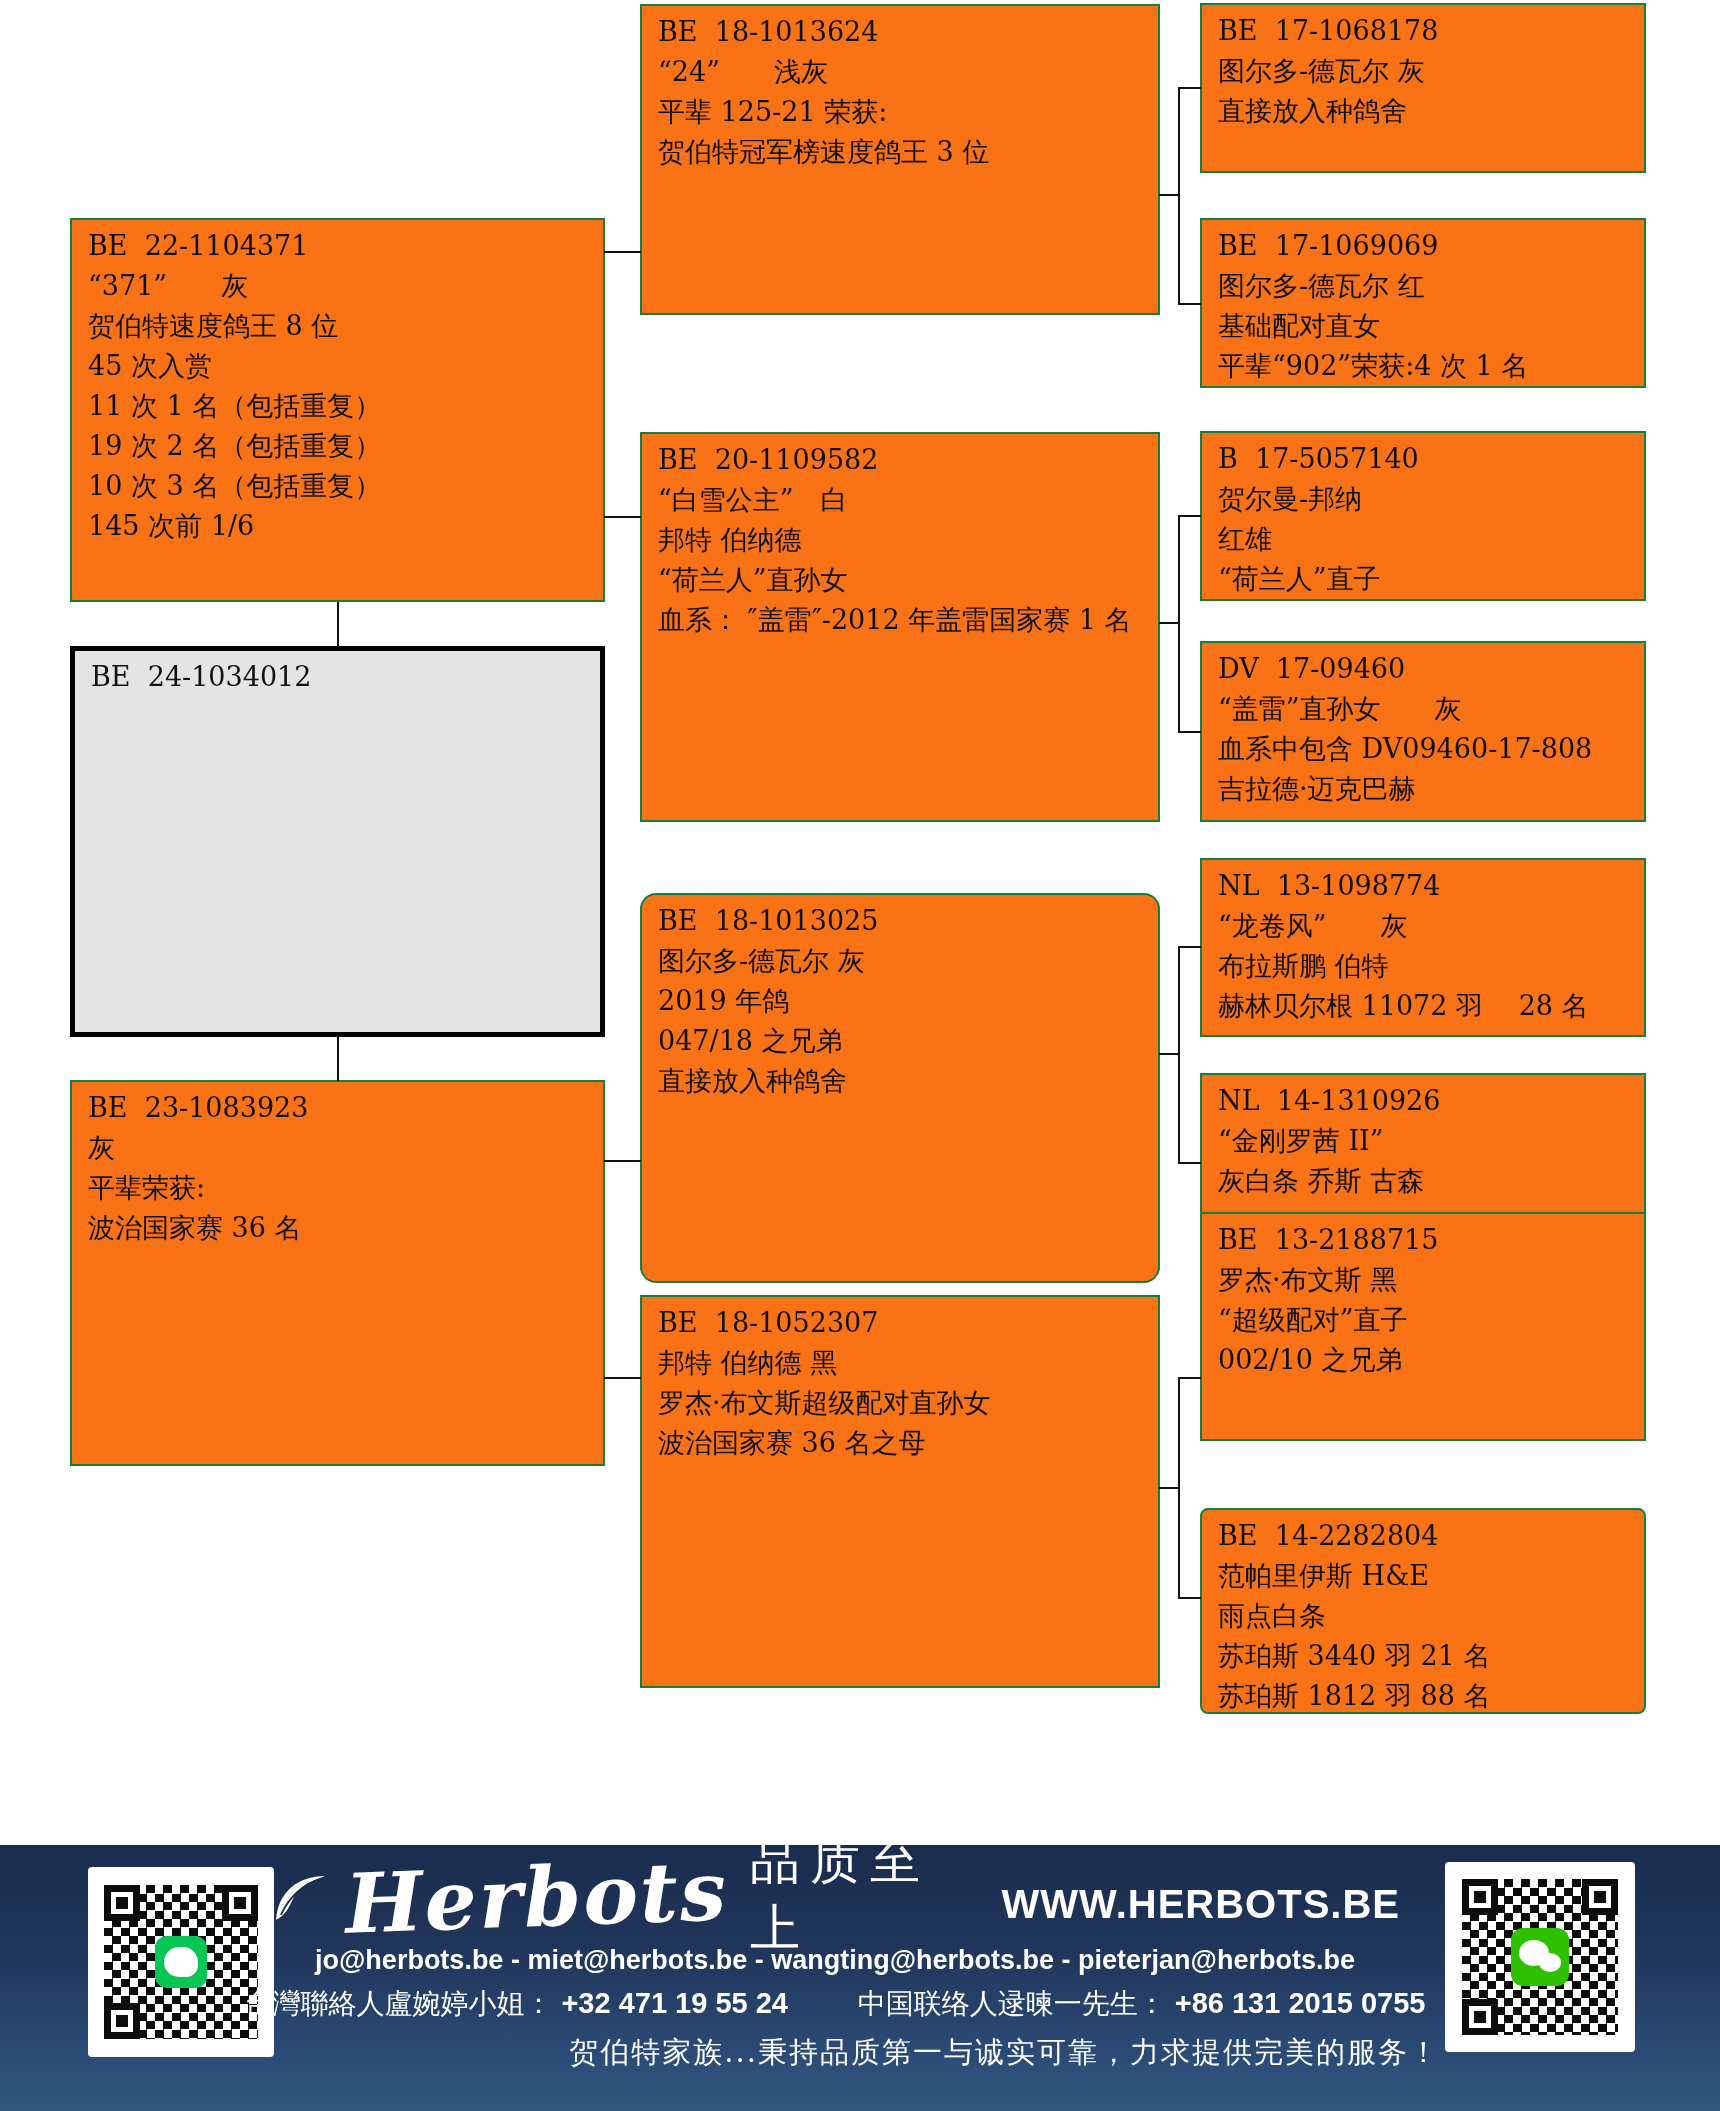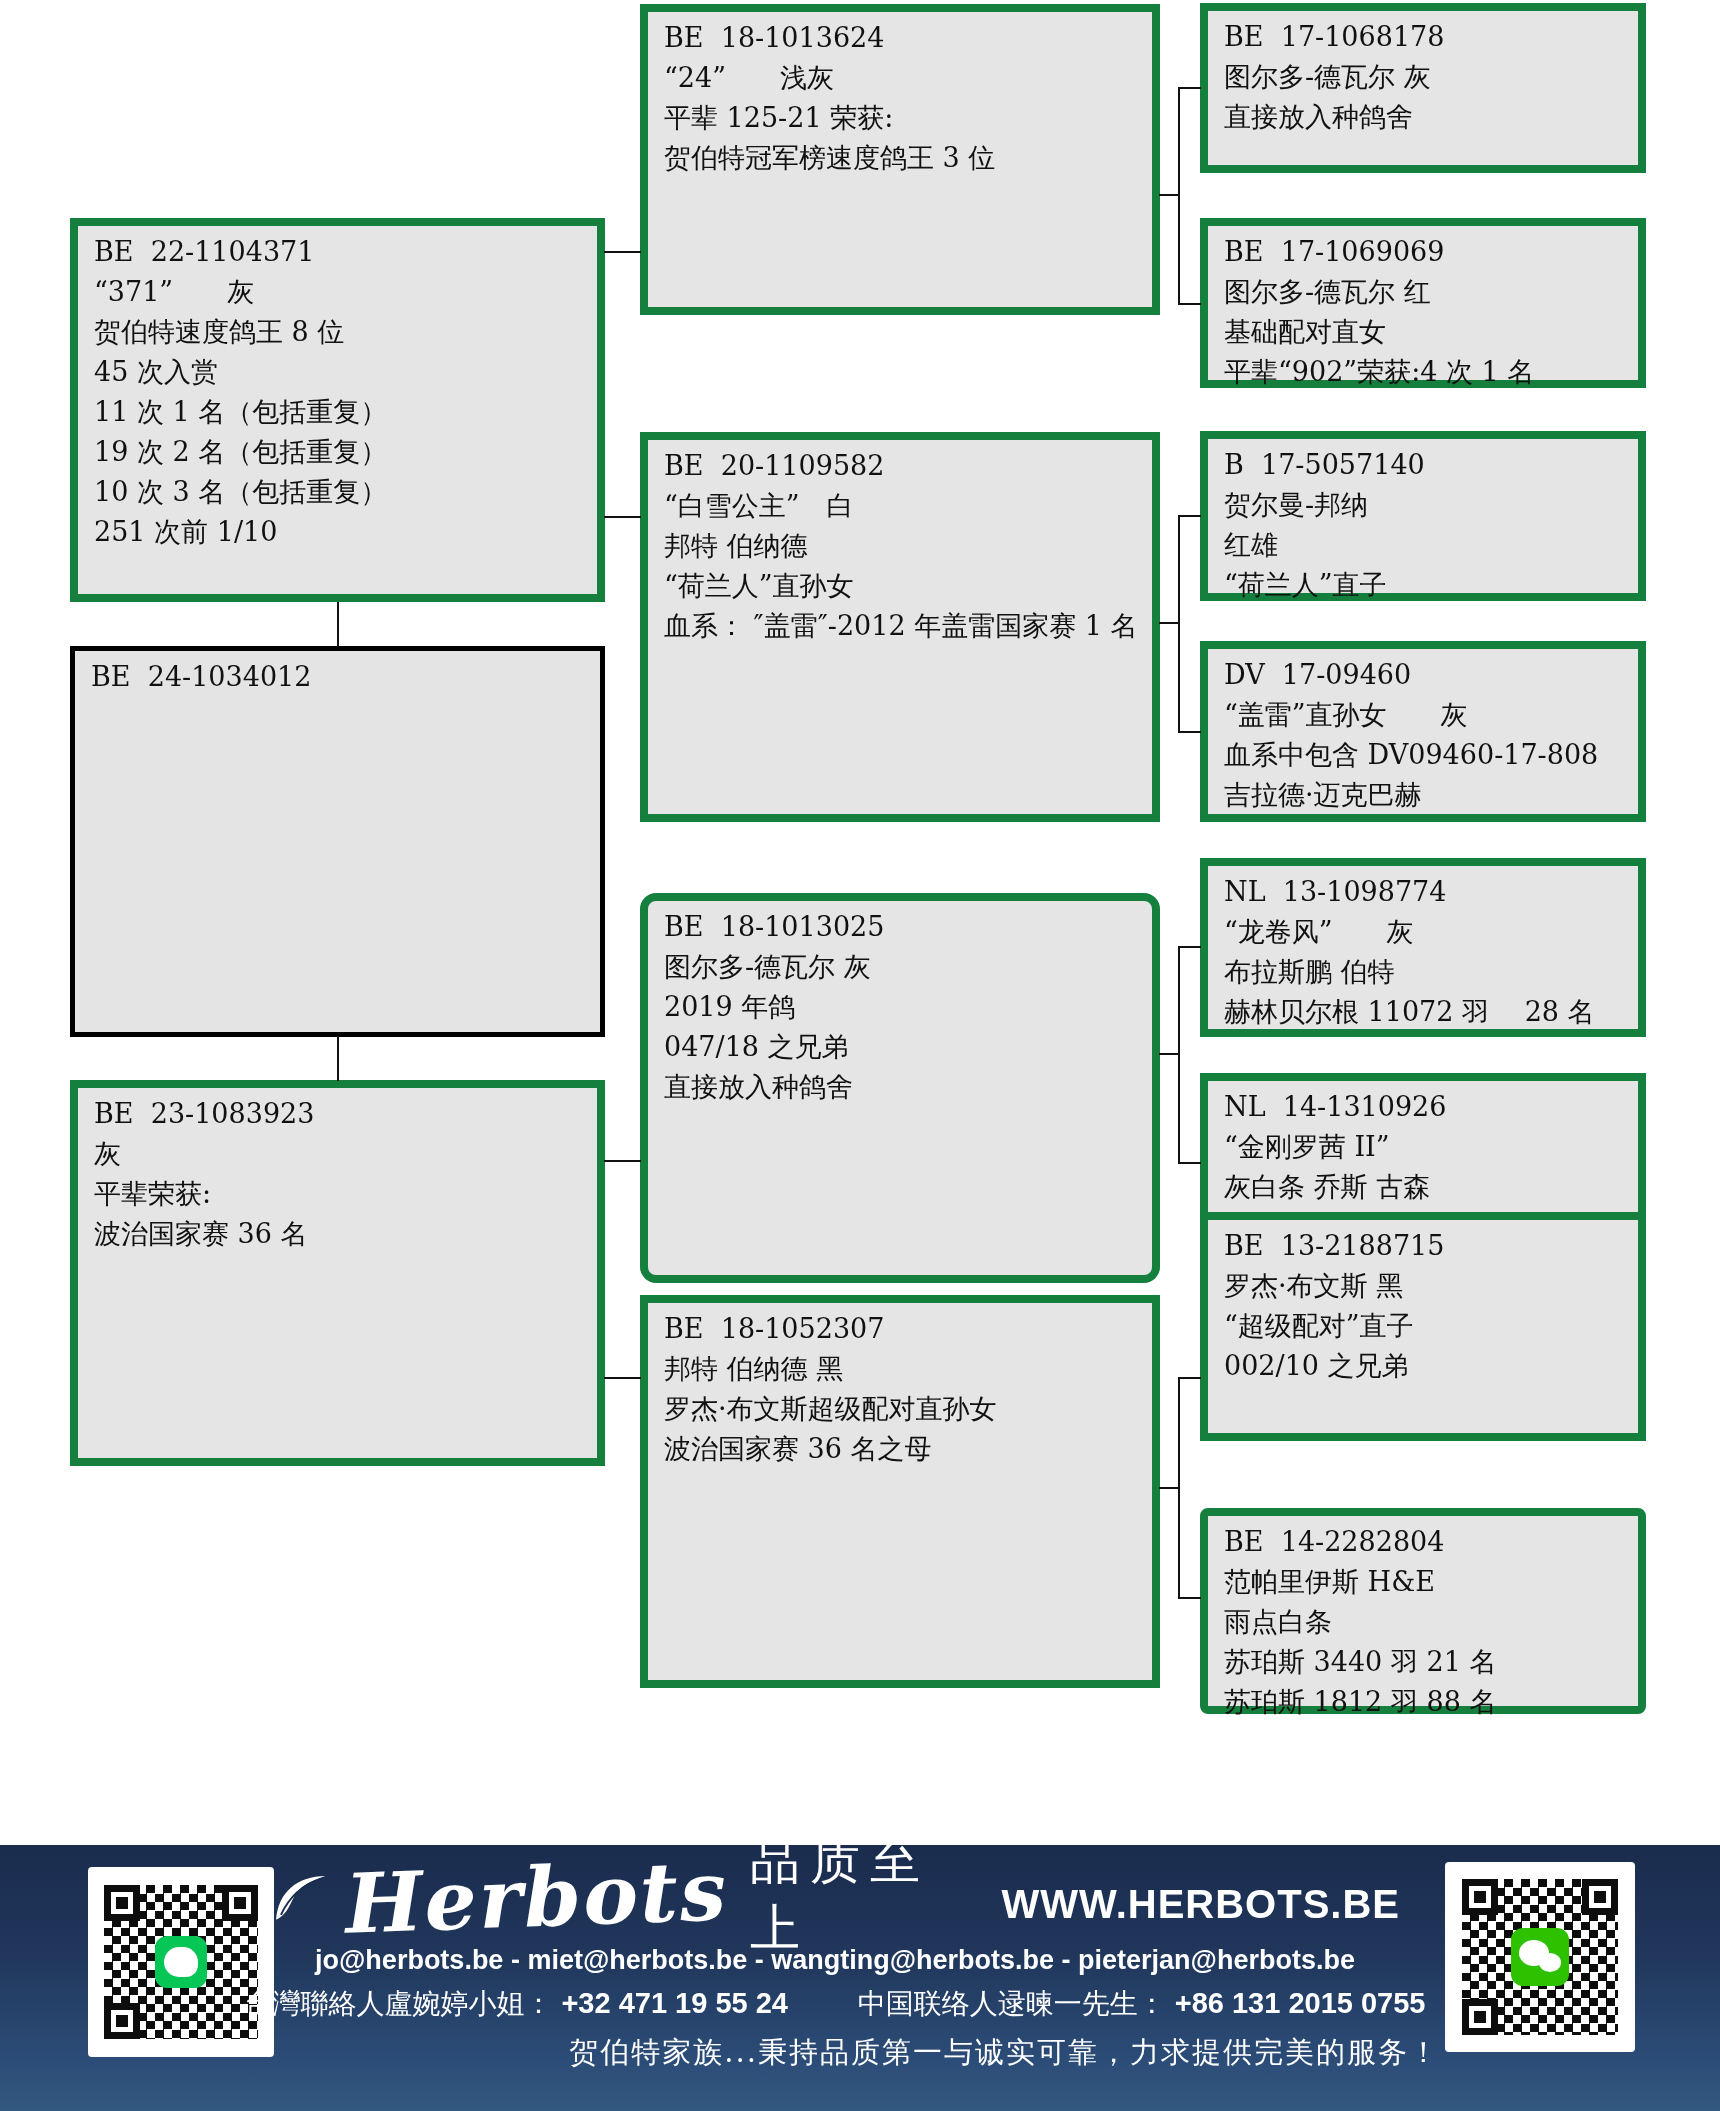--- a/index.html
+++ b/index.html
@@ -1,18 +1,18 @@
 <!DOCTYPE html>
 <html><head>
 <meta charset="utf-8">
 <style>
   html,body{margin:0;padding:0;background:#ffffff;}
   #canvas{position:relative;width:1720px;height:2111px;background:#ffffff;overflow:hidden;
           font-family:"DejaVu Serif","Liberation Serif",serif;color:#111;}
-  .pbox{position:absolute;border:8px solid #15803d;background:#e5e5e5;box-sizing:border-box;
+  .pbox{position:absolute;border:2px solid #15803d;background:#f97316;box-sizing:border-box;
         padding:6px 12px 0 16px;}
   .pbox .pline, .pbox .ring{font-size:27px;line-height:40px;white-space:pre-wrap;}
   .pbox.subject{border:5px solid #000;background:#e4e4e4;}
   .cn{position:absolute;background:#111;}
   
   #footer{position:absolute;left:0;top:1845px;width:1720px;height:266px;
           background:linear-gradient(180deg,#1a2c4e 0%,#20365a 40%,#2b4c77 80%,#33587f 100%);
           color:#fff;}
   .qr-panel{position:absolute;background:#fff;border-radius:4px;display:flex;align-items:center;justify-content:center;}
   .qr{position:relative;background:
@@ -47,21 +47,21 @@
 
   <div class="pbox" style="left:70px;top:218px;width:535px;height:384px;">
     <div class="ring">BE  22-1104371</div>
     <div>
         <div class="pline">“371”　　灰</div>
         <div class="pline">贺伯特速度鸽王 8 位</div>
         <div class="pline">45 次入赏</div>
         <div class="pline">11 次 1 名（包括重复）</div>
         <div class="pline">19 次 2 名（包括重复）</div>
         <div class="pline">10 次 3 名（包括重复）</div>
-        <div class="pline">251 次前 1/10</div>
+        <div class="pline">145 次前 1/6</div>
       </div>
   </div>
 
   <div class="pbox subject" style="left:70px;top:646px;width:535px;height:391px;">
     <div class="ring">BE  24-1034012</div>
   </div>
 
   <div class="pbox" style="left:70px;top:1080px;width:535px;height:386px;">
     <div class="ring">BE  23-1083923</div>
     <div>

